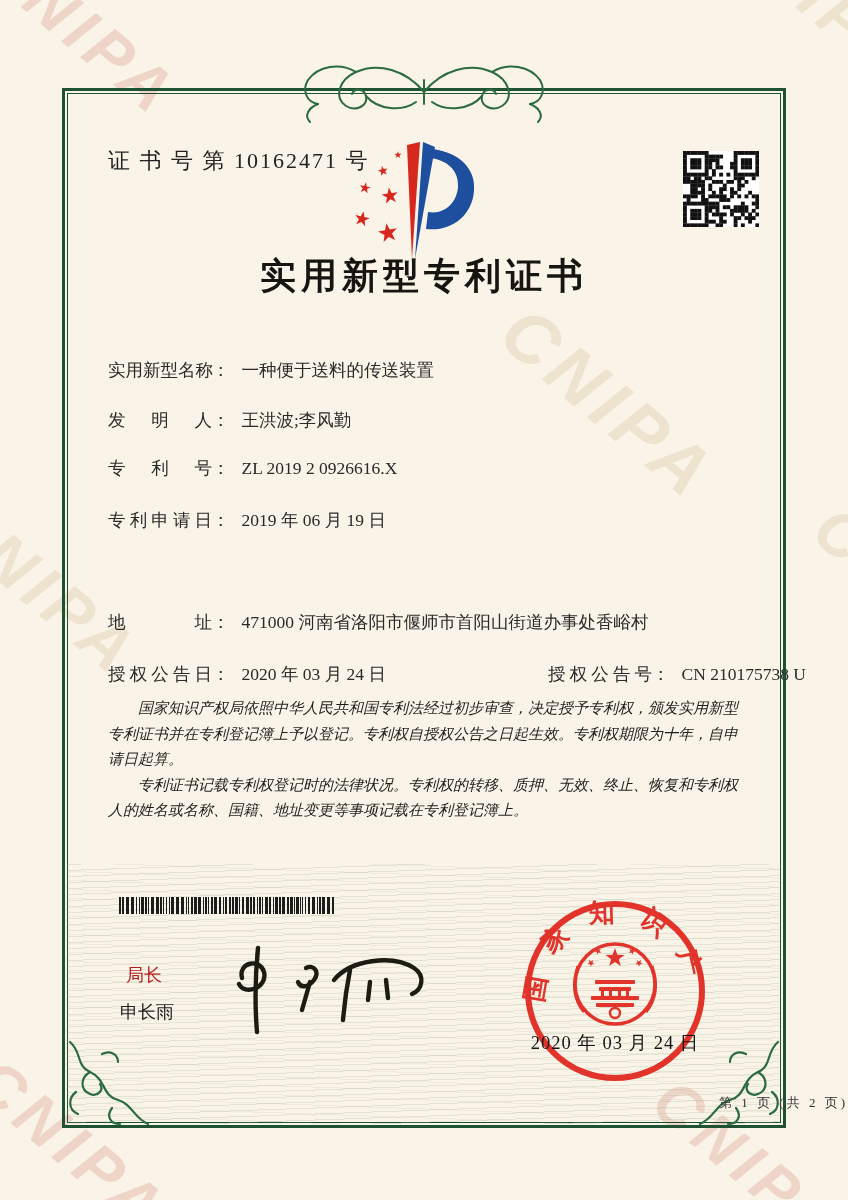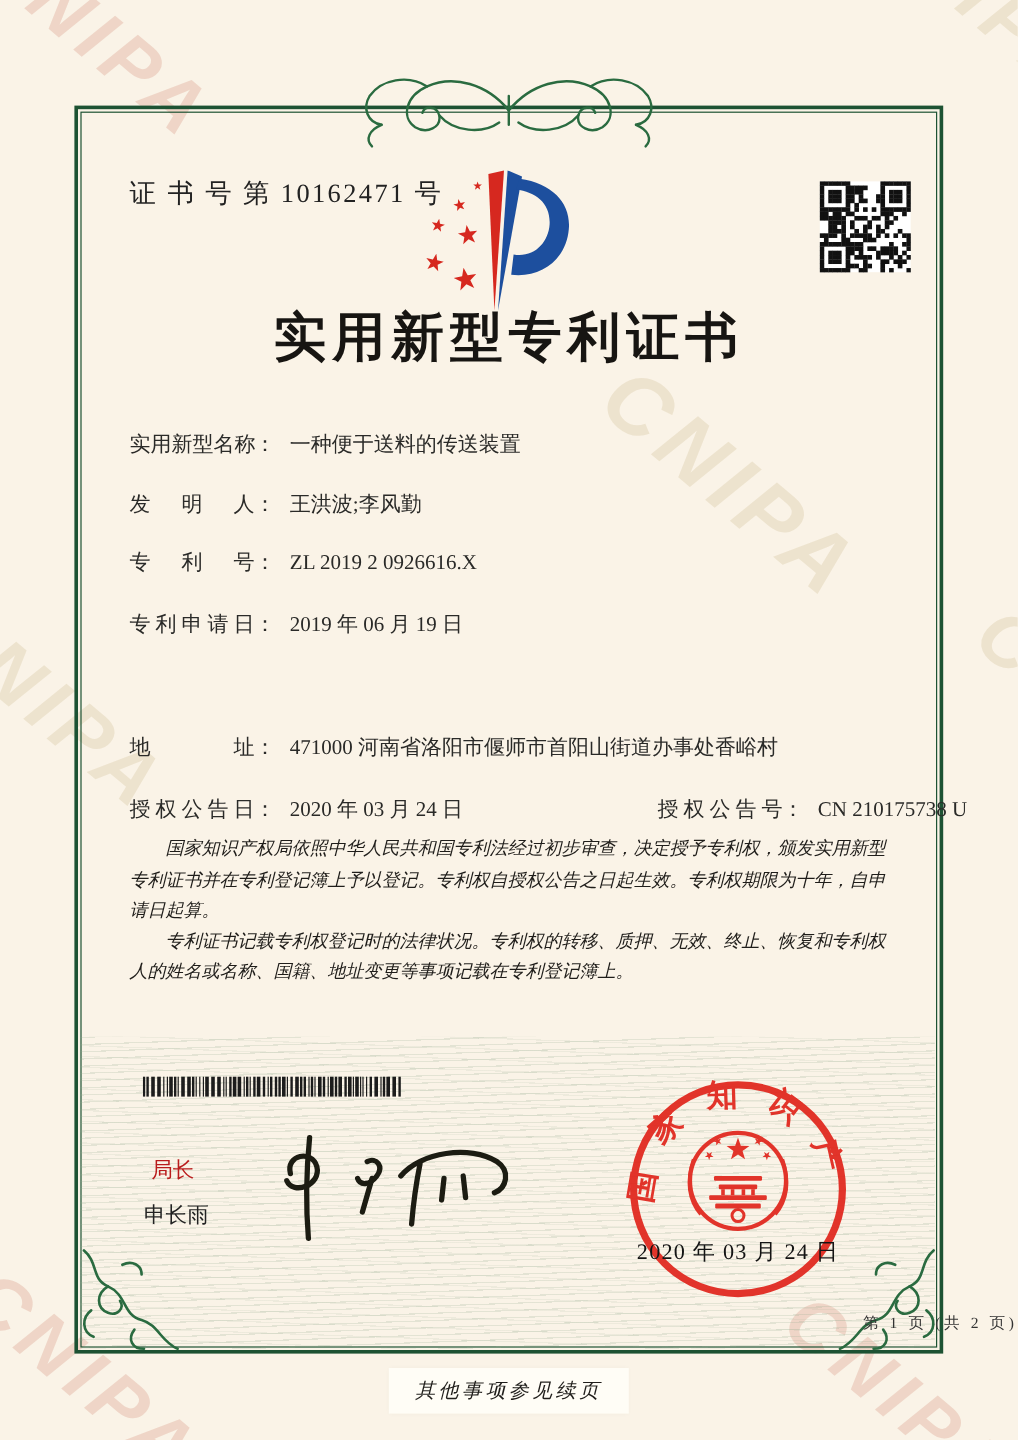--- a/index.html
+++ b/index.html
@@ -36,21 +36,21 @@
   .orn{position:absolute;z-index:3;}
   .orn path{stroke:#2a6b40;fill:none;stroke-linecap:round;}
   
   .content{position:absolute;inset:0;z-index:4;}
   .cert-no{
     position:absolute;left:108px;top:146px;
     font-size:22px;letter-spacing:2px;color:#222;
   }
   .title{
     position:absolute;left:0;top:252px;width:848px;text-align:center;
-    font-size:44px;font-weight:700;letter-spacing:5px;color:#171512;
+    font-size:36px;font-weight:700;letter-spacing:5px;color:#171512;
   }
   .row{position:absolute;left:108px;width:650px;font-size:17.5px;white-space:nowrap;}
   .flabel{
     display:inline-block;width:104px;vertical-align:bottom;
     text-align:justify;text-align-last:justify;
   }
   .fvalue{margin-left:12px;}
   .g2{position:absolute;left:440px;top:0;}
   .legal{
     position:absolute;left:108px;top:696px;width:636px;
@@ -518,14 +518,13 @@
         <rect x="76" y="107" width="38" height="4" rx="1"></rect>
         <circle cx="95" cy="117" r="5" fill="none" stroke="#e0241b" stroke-width="2.5"></circle>
         <path d="M58 70 C52 88 54 104 64 116" fill="none" stroke="#e0241b" stroke-width="3"></path>
         <path d="M132 70 C138 88 136 104 126 116" fill="none" stroke="#e0241b" stroke-width="3"></path>
       </g>
     </g>
     <text x="95" y="153" text-anchor="middle" font-size="18.5" letter-spacing="1" fill="#141414" font-family="Liberation Serif, serif">2020 年 03 月 24 日</text>
   </svg>
 
   <div class="pageinfo">第 1 页 (共 2 页)</div>
-  <div class="note">其他事项参见续页</div>
 </div>
 
 </body></html>

